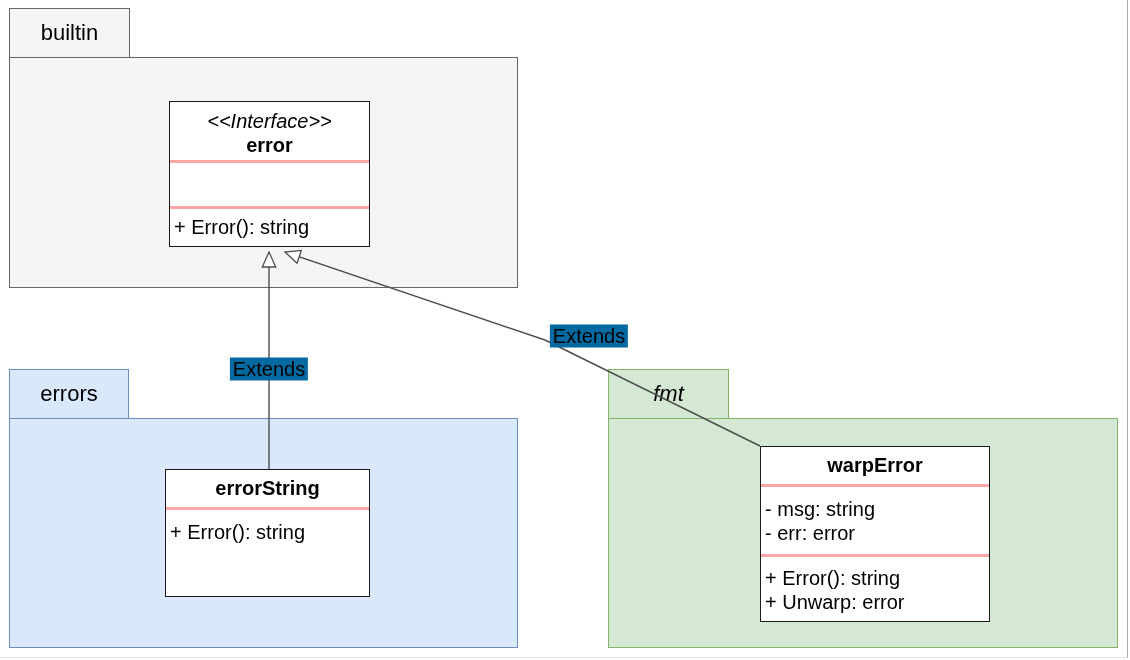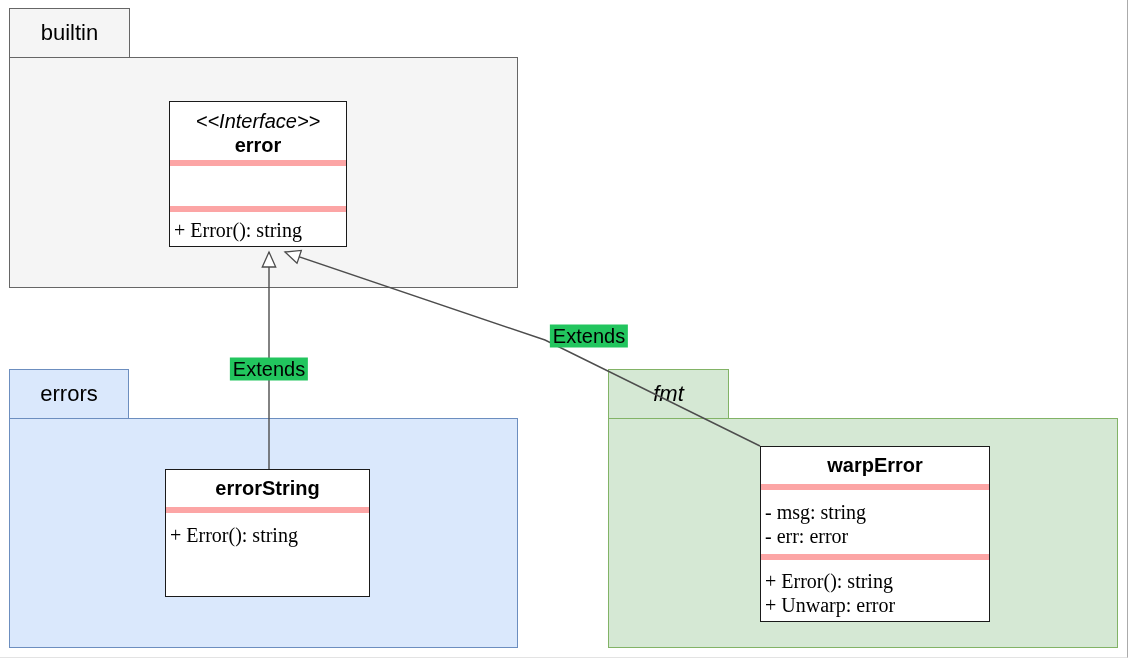--- a/index.html
+++ b/index.html
@@ -25,44 +25,44 @@
   .pkg.fmt .pkg-body{left:608px;top:418px;width:510px;height:230px;
         background:#d5e8d4;border:1px solid #82b366;}
 
   
   .uml-class{position:absolute;box-sizing:border-box;background:#fff;
              border:1.5px solid #1a1a1a;z-index:20;font-size:20px;}
   .uml-head{display:flex;flex-direction:column;align-items:center;
             justify-content:center;box-sizing:border-box;}
   .uml-name{font-weight:bold;}
   .uml-stereo{font-style:italic;}
-  .uml-sec{box-sizing:border-box;border-top:6px solid #fca5a5;
-           padding-left:4px;line-height:24px;font-family:Liberation Serif, serif;}
+  .uml-sec{box-sizing:border-box;border-top:3px solid #fca5a5;
+           padding-left:4px;line-height:24px;}
   .uml-sec div{white-space:nowrap;}
 
-  #cls-error{left:169px;top:101px;width:178px;height:146px;}
+  #cls-error{left:169px;top:101px;width:201px;height:146px;}
   #cls-error .uml-head{height:58px;line-height:24px;padding-top:4px;}
   #cls-error .sec-attrs{height:46px;}
   #cls-error .sec-methods{height:39px;padding-top:6px;}
 
   #cls-errorString{left:165px;top:469px;width:205px;height:128px;}
   #cls-errorString .uml-head{height:37px;}
   #cls-errorString .sec-attrs{height:42px;padding-top:8px;}
   #cls-errorString .sec-methods{height:46px;padding-top:10px;}
 
   #cls-warpError{left:760px;top:446px;width:230px;height:176px;}
   #cls-warpError .uml-head{height:37px;text-align:right;}
   #cls-warpError .sec-attrs{height:70px;padding-top:10px;}
   #cls-warpError .sec-methods{height:66px;padding-top:9px;}
 
   
   #edge-layer{position:absolute;left:0;top:0;z-index:30;pointer-events:none;}
   #edge-layer path{pointer-events:stroke;}
   .edge-label{position:absolute;transform:translate(-50%,-50%);
-              background:#22c55e;padding:0 3px;font-size:20px;z-index:40;}
+              background:#0369a1;padding:0 3px;font-size:20px;z-index:40;}
   #edge-label-1{left:269px;top:369px;}
   #edge-label-2{left:589px;top:336px;}
 </style>
 </head>
 <body>
 
 <div id="page">
 
   <div class="pkg builtin">
     <div class="pkg-tab">

